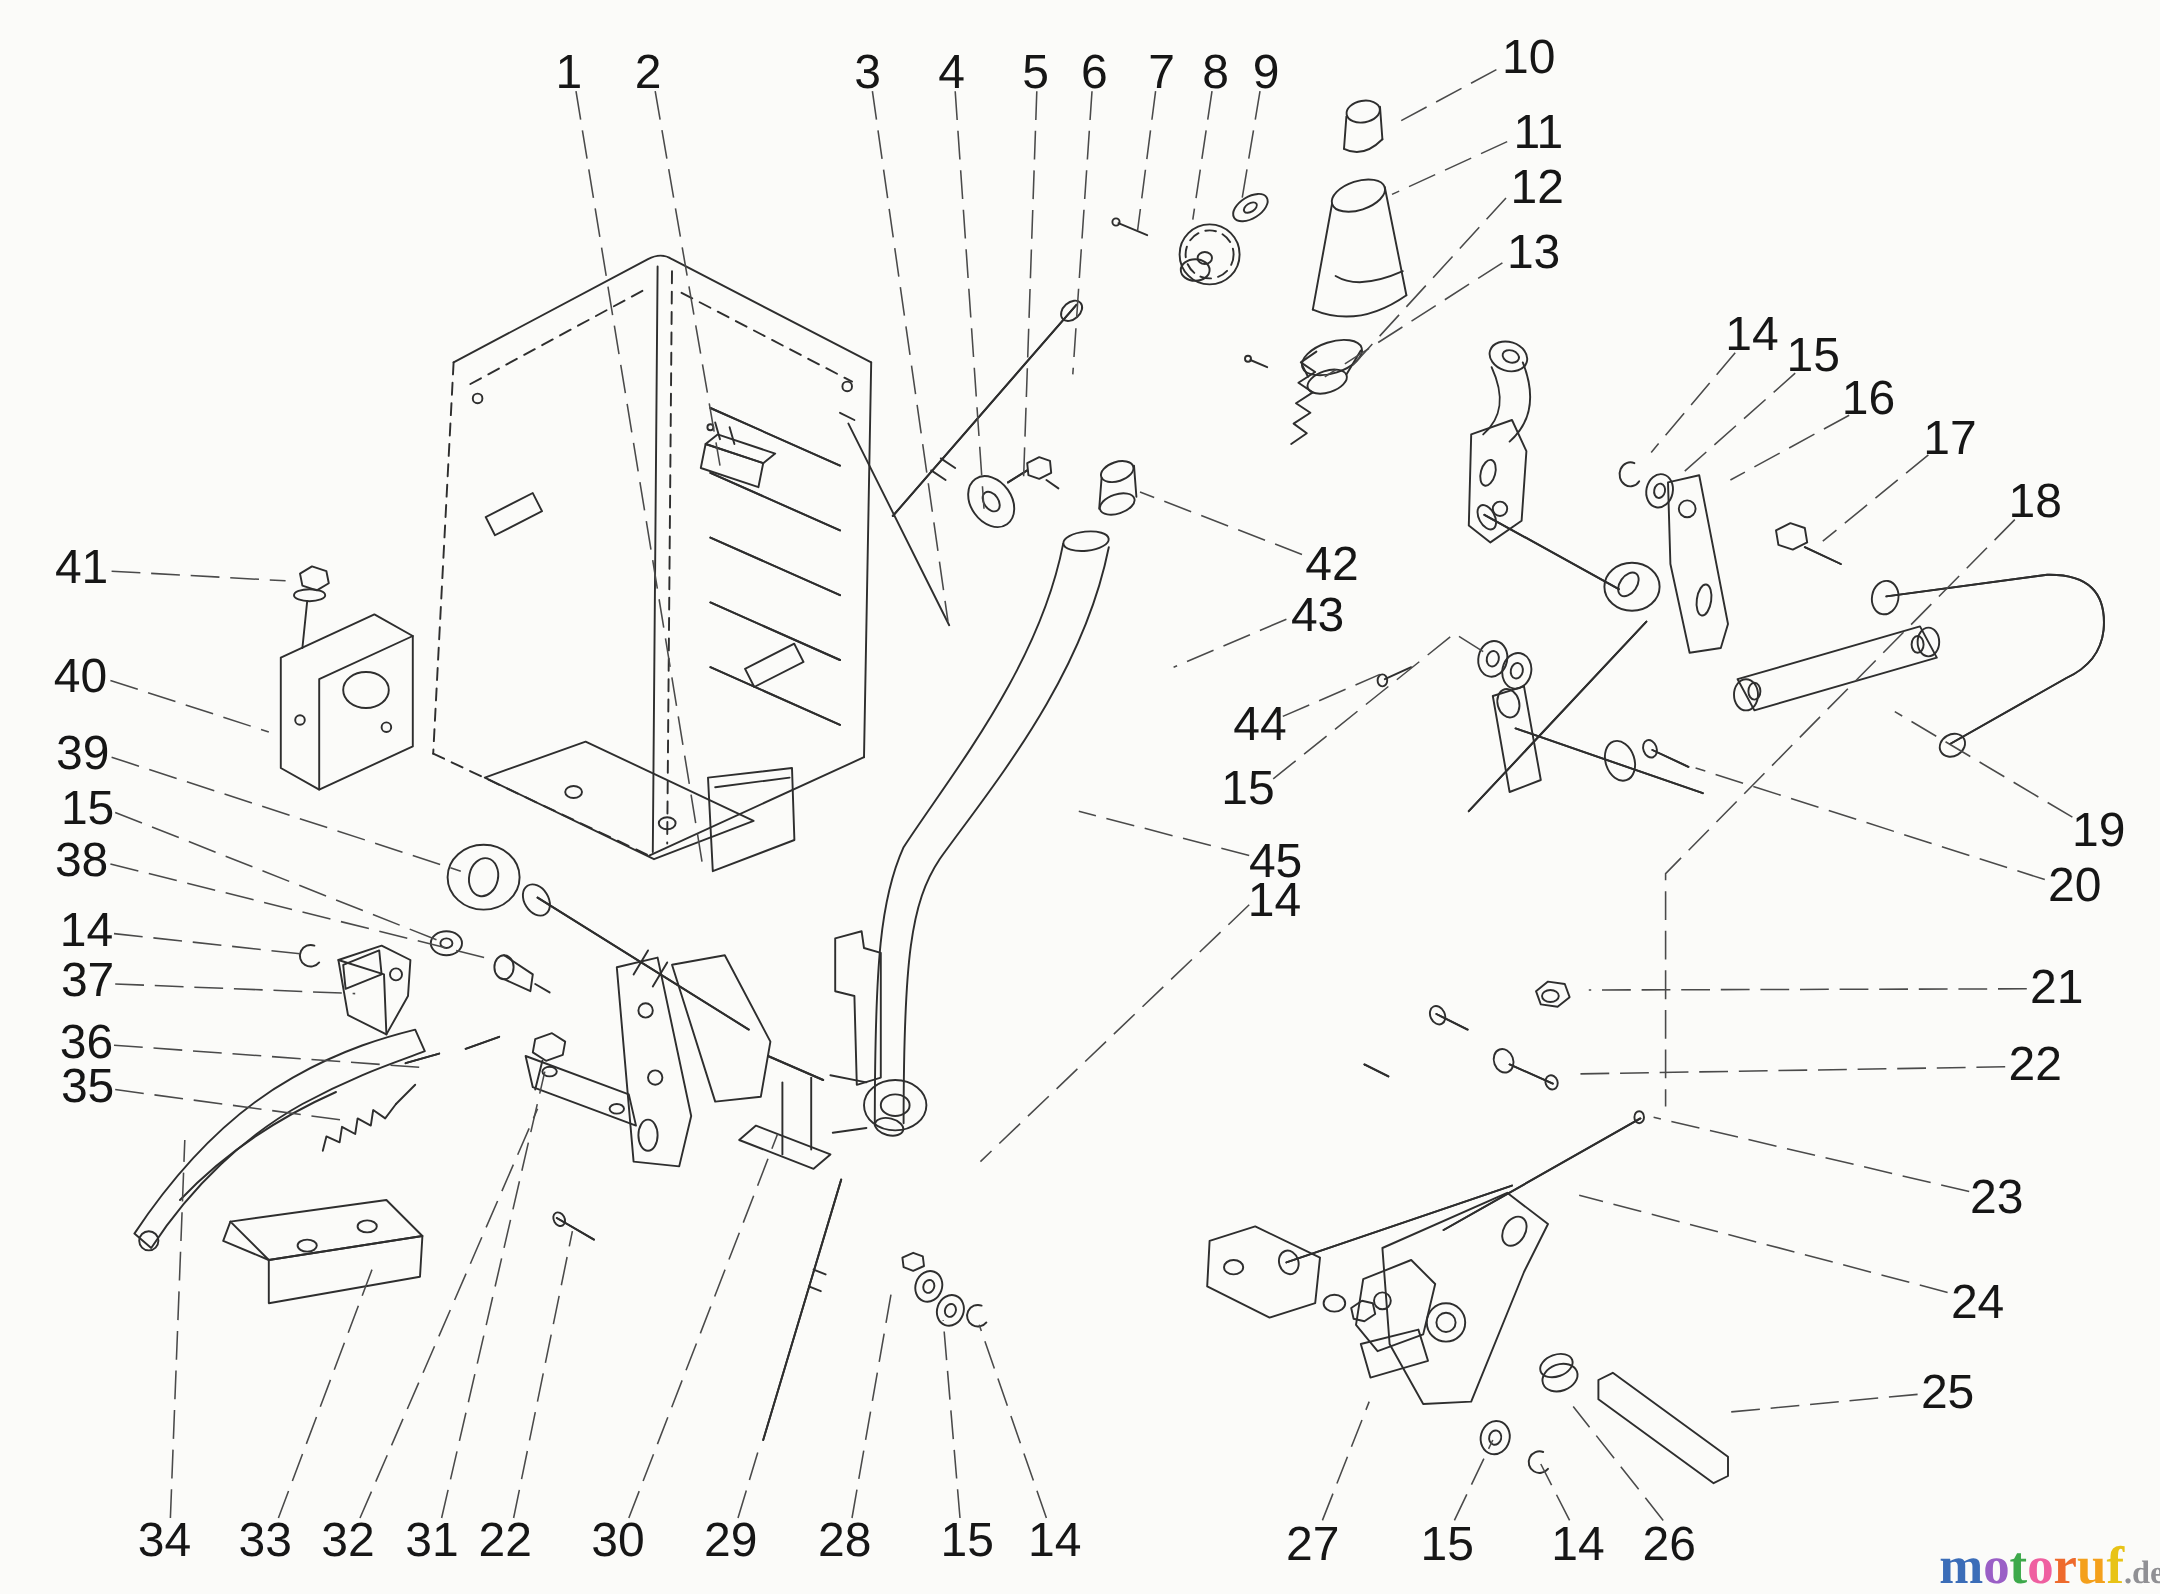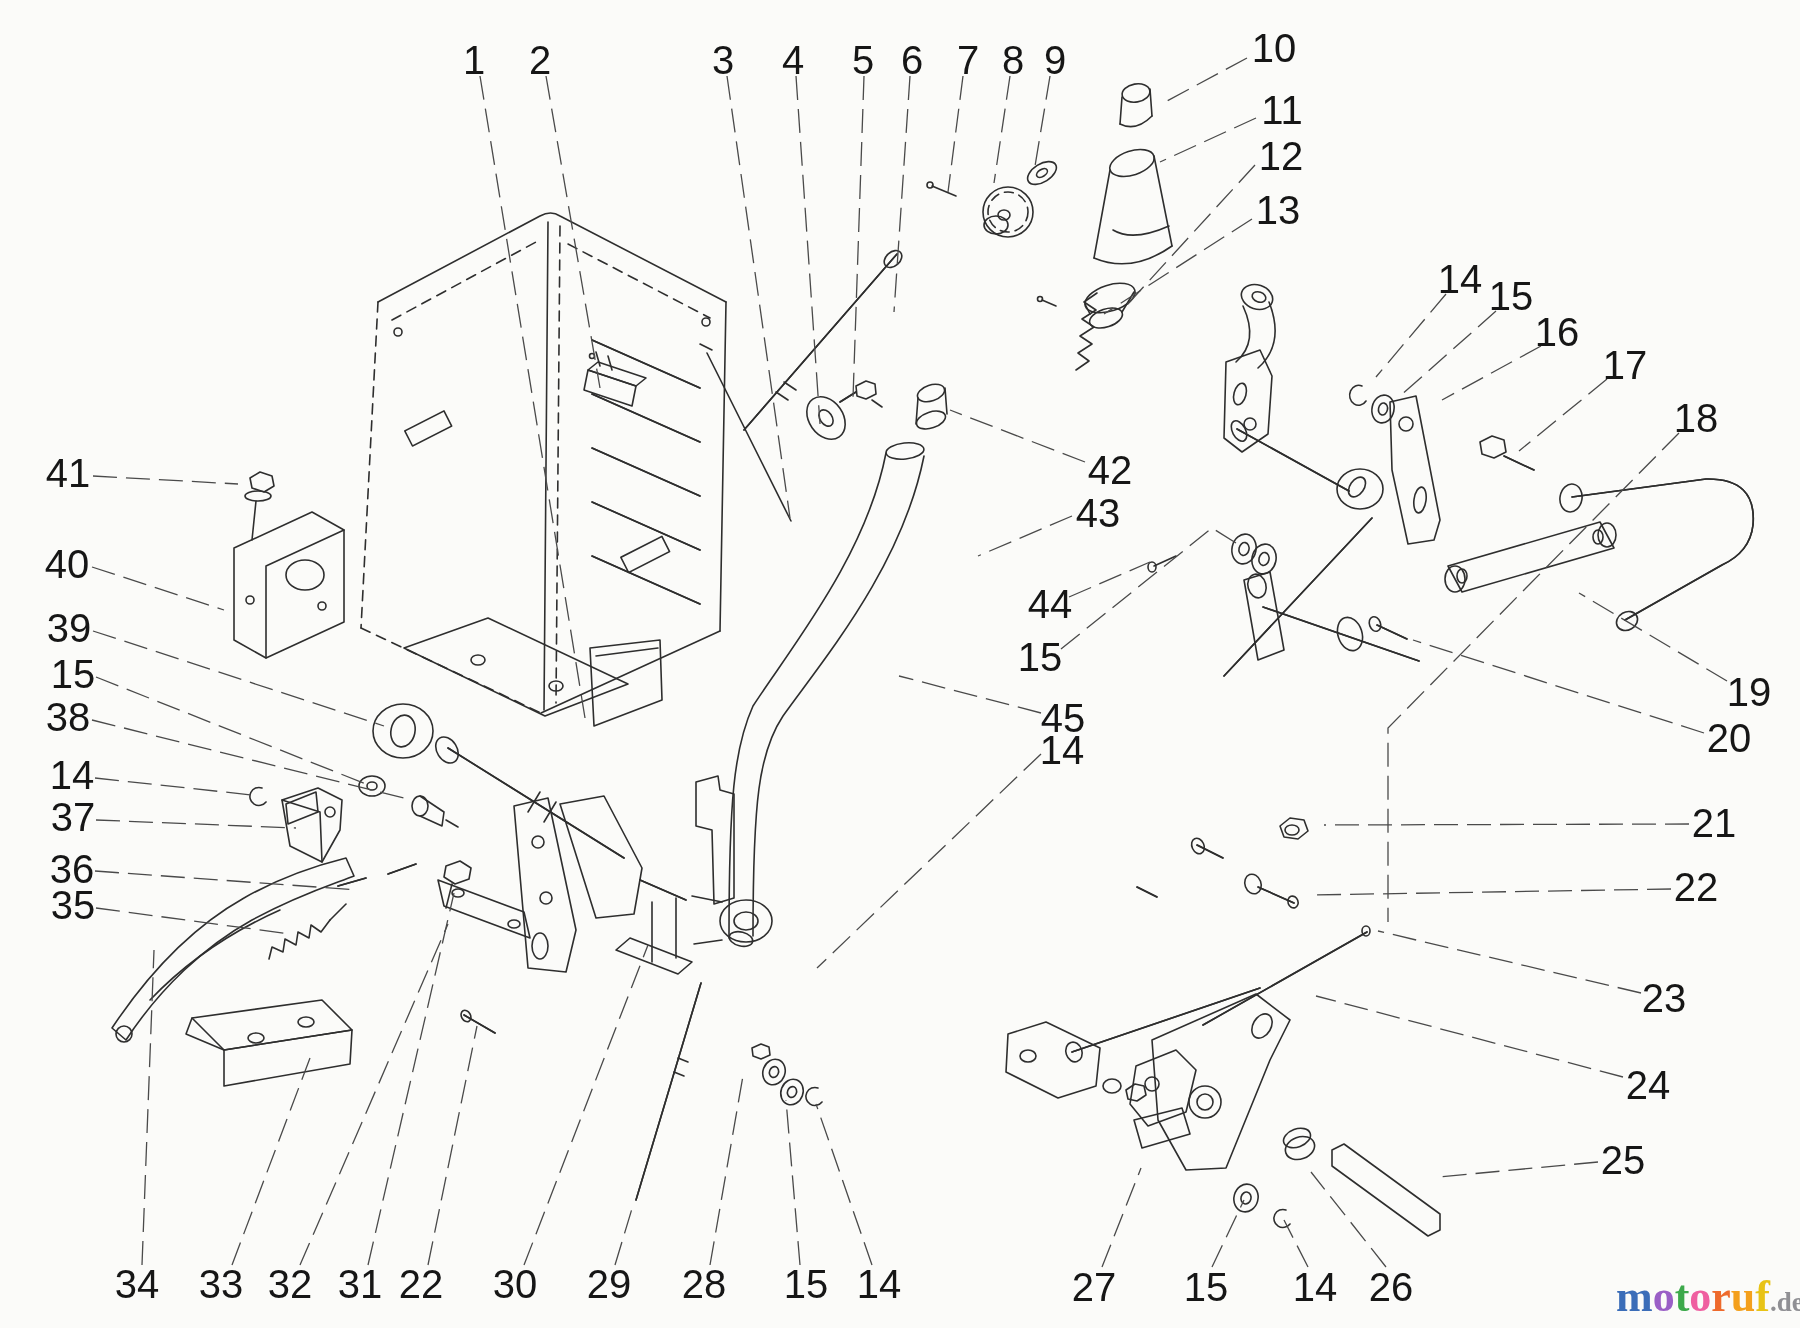--- a/index.html
+++ b/index.html
@@ -19,21 +19,21 @@
   .dark{fill:#1b1b1b;stroke:#1b1b1b;stroke-width:1;}
   .paper{fill:#fbfbf9;}
   .leader{stroke:#4a4a4a;stroke-width:1.3;fill:none;stroke-dasharray:24 9;}
   .lbl{
     font-family:"Liberation Sans",sans-serif;font-size:40px;fill:#161616;
     text-anchor:middle;dominant-baseline:central;
   }
   #logo{
     position:absolute;left:1616px;top:1270px;width:184px;height:54px;
     font-family:"Liberation Serif",serif;font-weight:bold;font-size:44px;
-    letter-spacing:0px;white-space:nowrap;line-height:54px;
+    letter-spacing:0px;white-space:nowrap;line-height:69px;
   }
   #logo .suffix{font-size:27px;font-weight:bold;}
 </style>
 </head>
 <body>
 
 <svg id="stage" viewBox="0 0 1800 1328">
 
   <g id="drawing">
 

